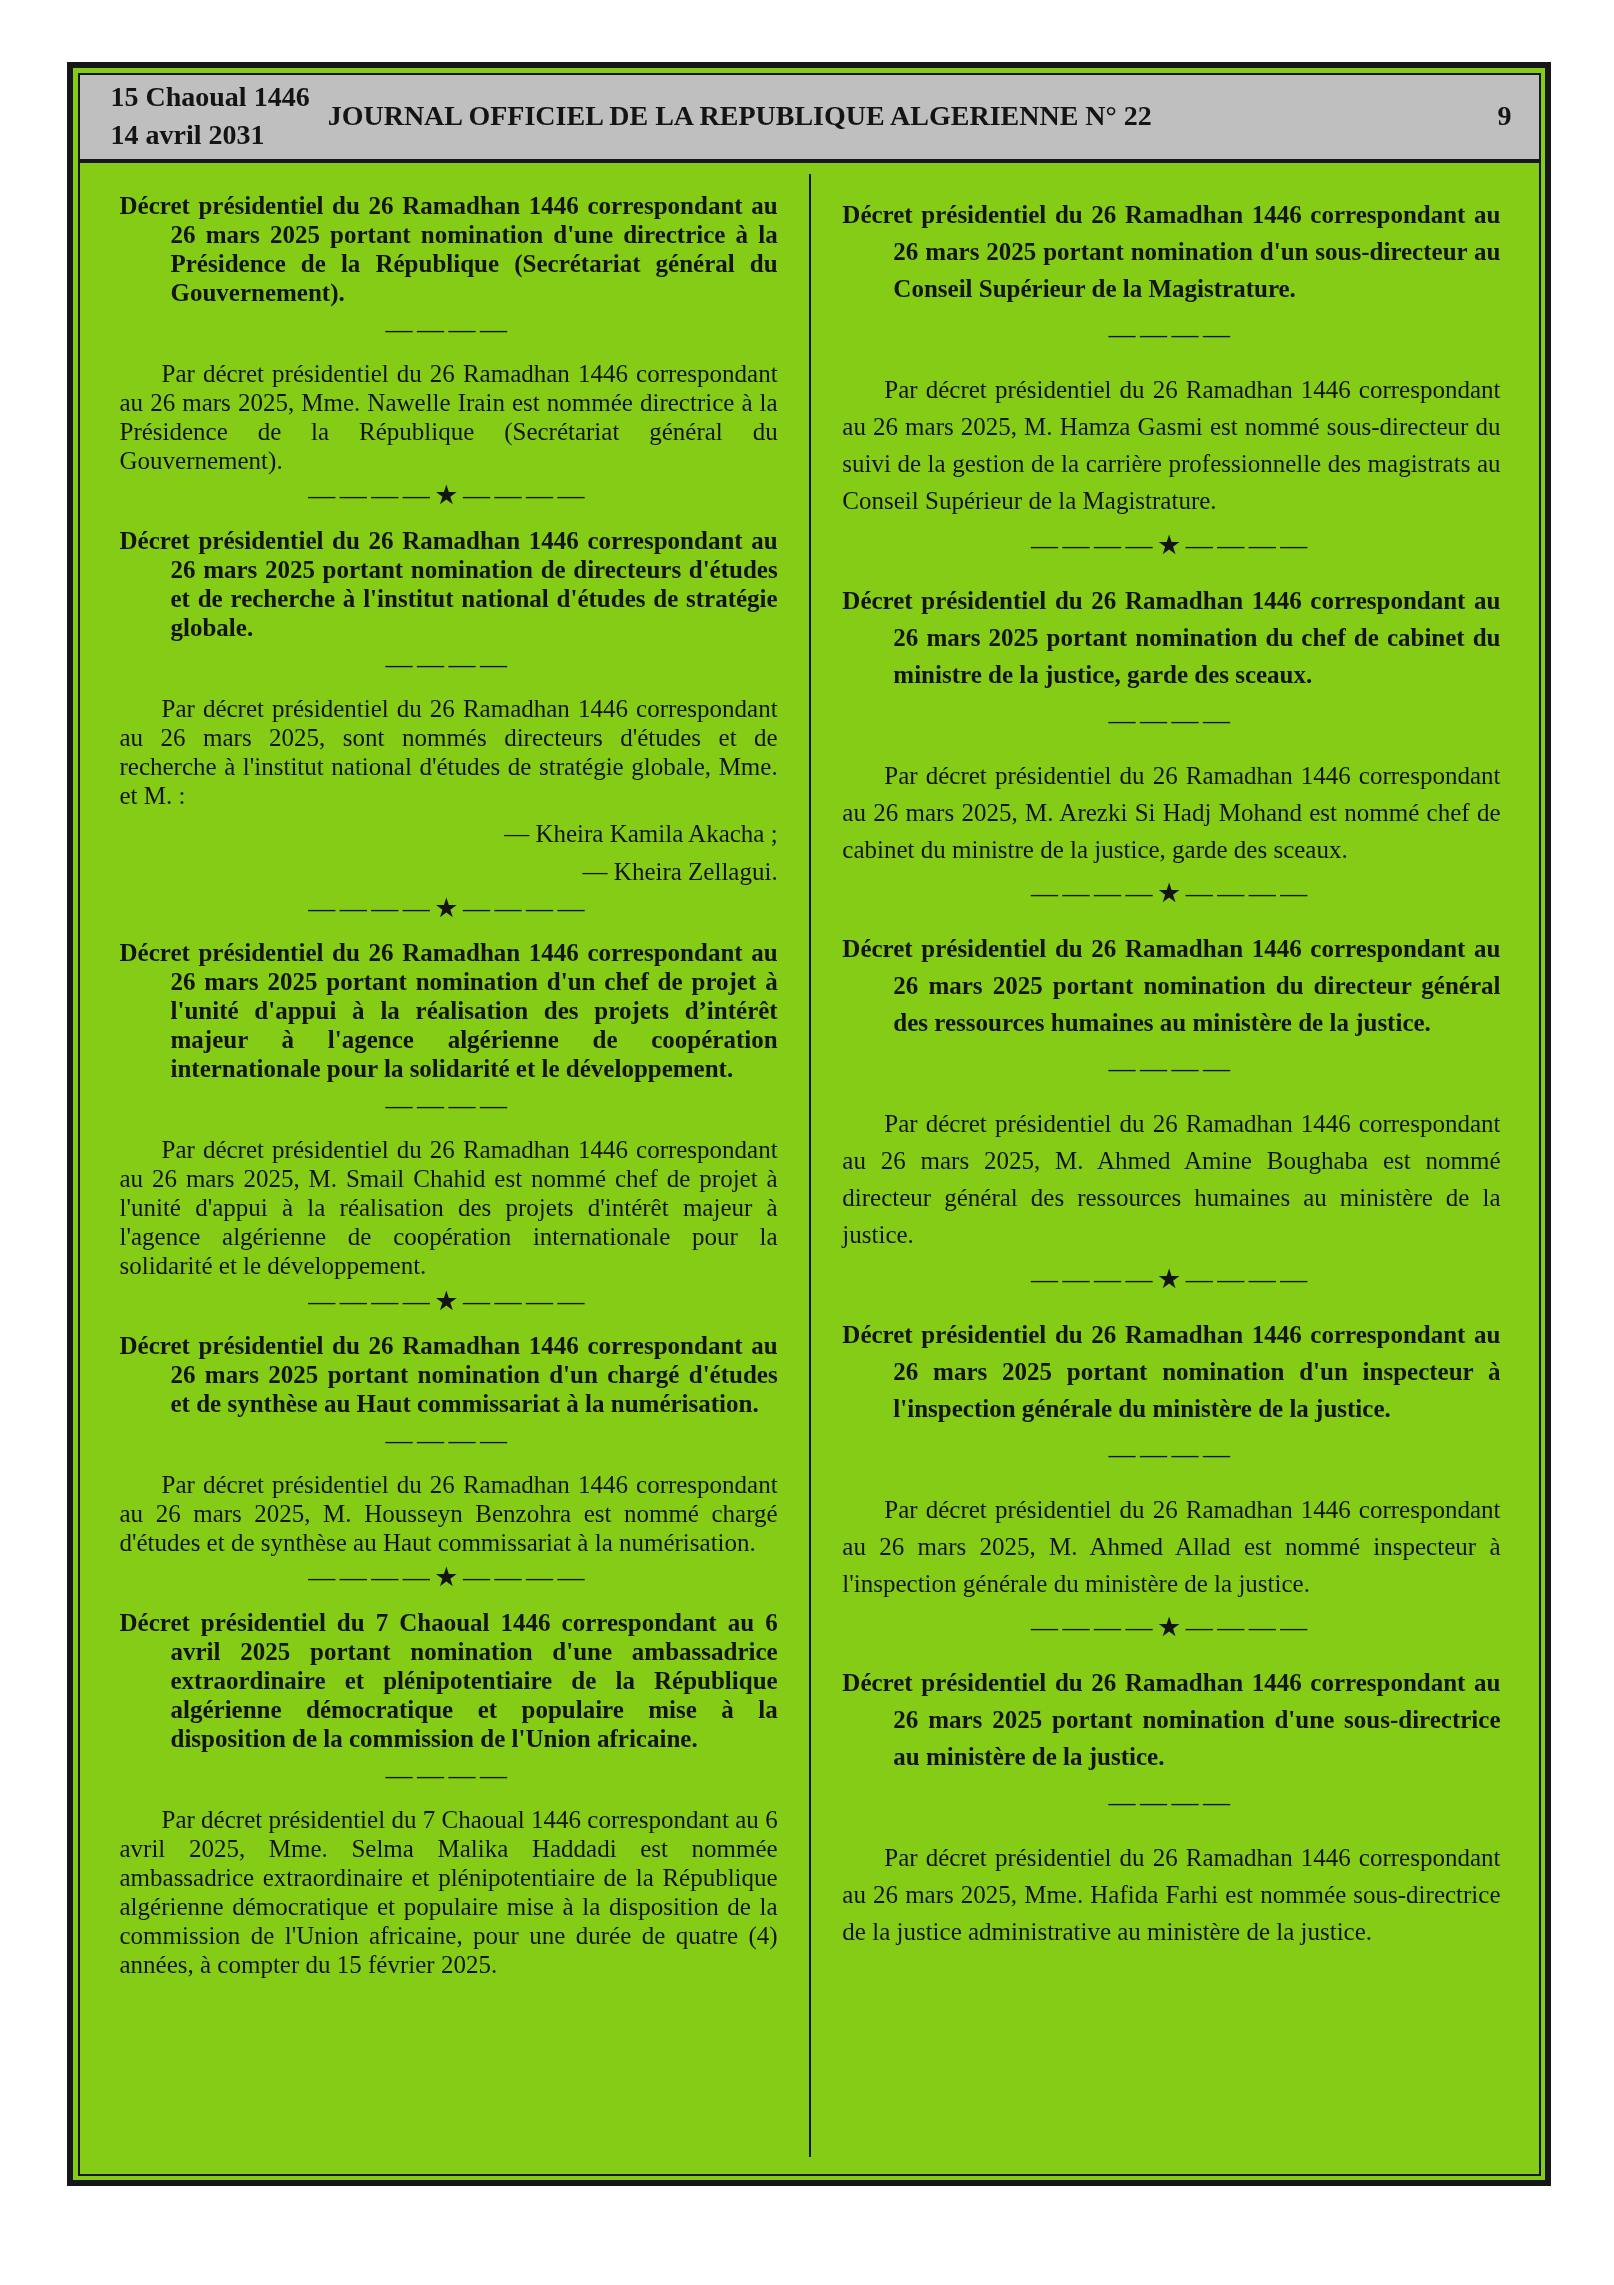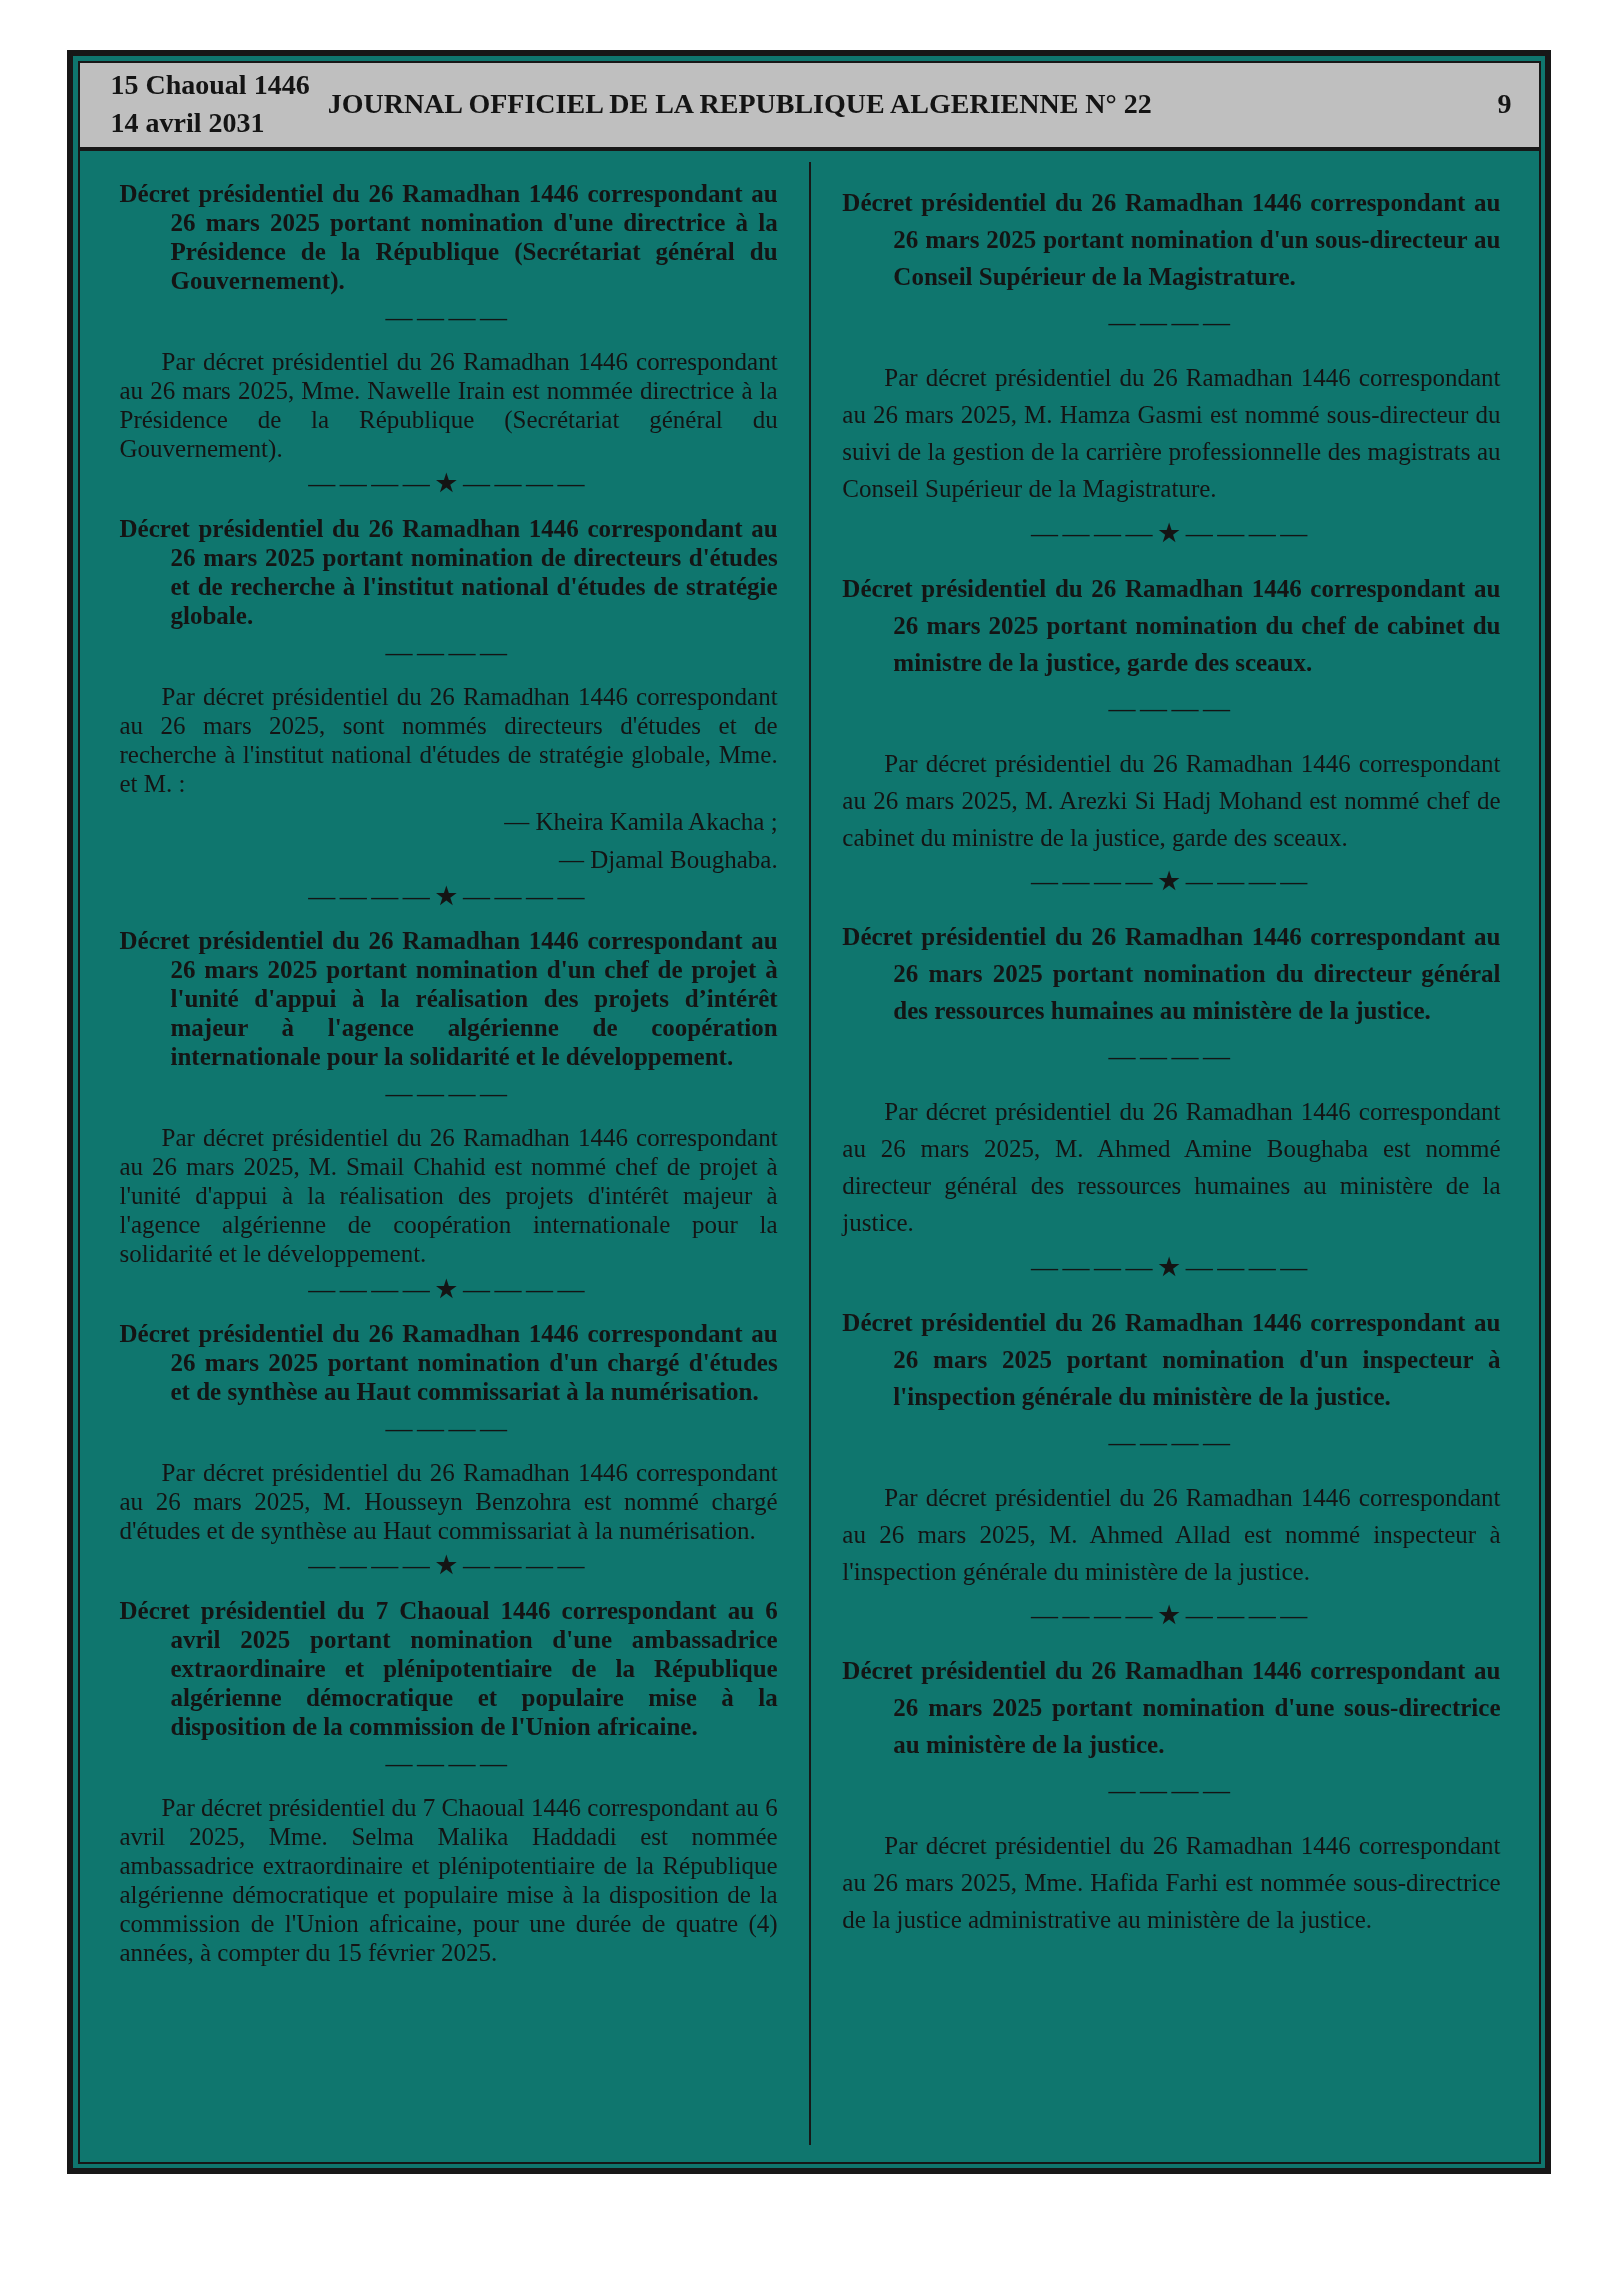--- a/index.html
+++ b/index.html
@@ -5,25 +5,25 @@
   * { box-sizing: border-box; }
   html,body { margin:0; padding:0; }
   body {
     width:1615px; height:2285px;
     background:#ffffff;
     font-family:"Liberation Serif", serif;
     color:#141414;
     position:relative;
   }
   .page-frame {
-    position:absolute; left:67px; top:50px;
+    position:absolute; left:67px; top:62px;
     width:1484px; height:2124px;
     border:6.3px solid #171717;
     padding:4.5px;
-    background:#0f766e;
+    background:#84cc16;
   }
   .page-inner {
     border:2.7px solid #171717;
     width:100%; height:100%;
     display:flex; flex-direction:column;
     overflow:hidden;
   }
   
   .masthead {
     background:#bfbfbf;
@@ -102,21 +102,21 @@
     <div class="content">
       <div class="col col-left" id="col-left">
           <div class="blk title">Décret présidentiel du 26 Ramadhan 1446 correspondant au 26 mars 2025 portant nomination d'une directrice à la Présidence de la République (Secrétariat général du Gouvernement).</div>
           <div class="blk dash">————</div>
           <div class="blk para">Par décret présidentiel du 26 Ramadhan 1446 correspondant au 26 mars 2025, Mme. Nawelle Irain est nommée directrice à la Présidence de la République (Secrétariat général du Gouvernement).</div>
           <div class="blk star">————★————</div>
           <div class="blk title">Décret présidentiel du 26 Ramadhan 1446 correspondant au 26 mars 2025 portant nomination de directeurs d'études et de recherche à l'institut national d'études de stratégie globale.</div>
           <div class="blk dash">————</div>
           <div class="blk para">Par décret présidentiel du 26 Ramadhan 1446 correspondant au 26 mars 2025, sont nommés directeurs d'études et de recherche à l'institut national d'études de stratégie globale, Mme. et M. :</div>
           <div class="blk li">— Kheira Kamila Akacha ;</div>
-          <div class="blk li">— Djamal Boughaba.</div>
+          <div class="blk li">— Kheira Zellagui.</div>
           <div class="blk star">————★————</div>
           <div class="blk title">Décret présidentiel du 26 Ramadhan 1446 correspondant au 26 mars 2025 portant nomination d'un chef de projet à l'unité d'appui à la réalisation des projets d’intérêt majeur à l'agence algérienne de coopération internationale pour la solidarité et le développement.</div>
           <div class="blk dash">————</div>
           <div class="blk para">Par décret présidentiel du 26 Ramadhan 1446 correspondant au 26 mars 2025, M. Smail Chahid est nommé chef de projet à l'unité d'appui à la réalisation des projets d'intérêt majeur à l'agence algérienne de coopération internationale pour la solidarité et le développement.</div>
           <div class="blk star">————★————</div>
           <div class="blk title">Décret présidentiel du 26 Ramadhan 1446 correspondant au 26 mars 2025 portant nomination d'un chargé d'études et de synthèse au Haut commissariat à la numérisation.</div>
           <div class="blk dash">————</div>
           <div class="blk para">Par décret présidentiel du 26 Ramadhan 1446 correspondant au 26 mars 2025, M. Housseyn Benzohra est nommé chargé d'études et de synthèse au Haut commissariat à la numérisation.</div>
           <div class="blk star">————★————</div>
           <div class="blk title">Décret présidentiel du 7 Chaoual 1446 correspondant au 6 avril 2025 portant nomination d'une ambassadrice extraordinaire et plénipotentiaire de la République algérienne démocratique et populaire mise à la disposition de la commission de l'Union africaine.</div>

